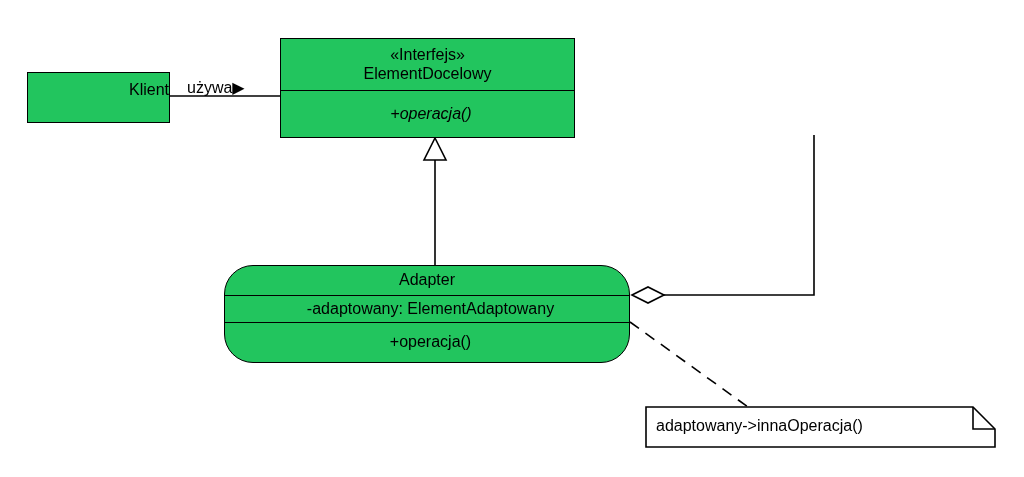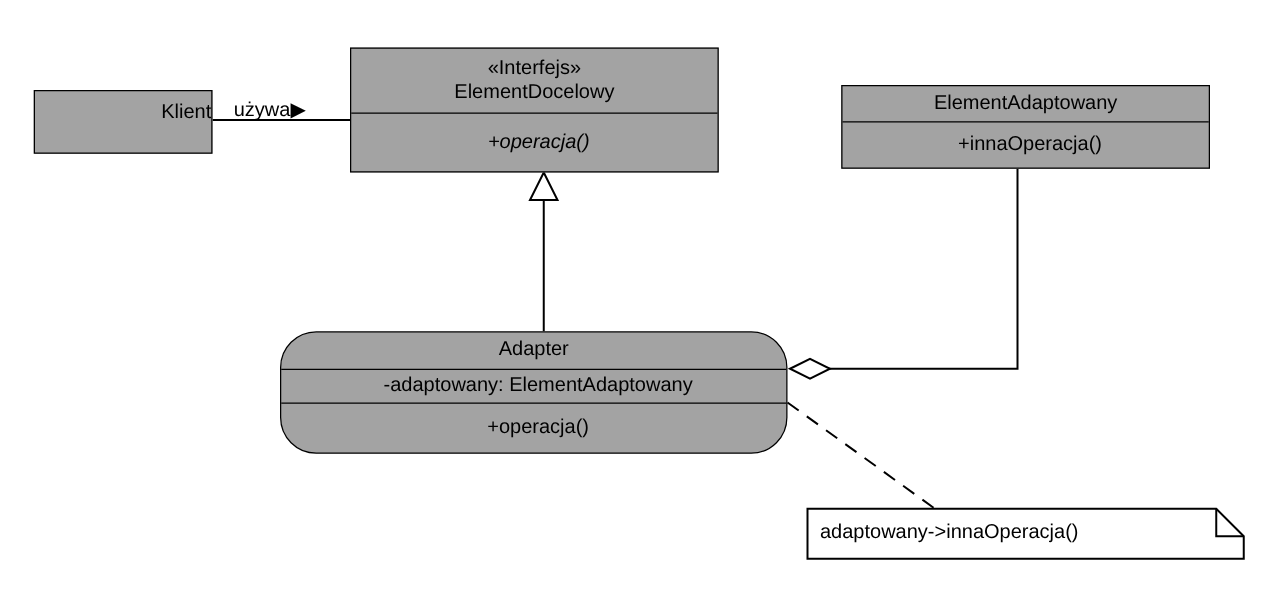--- a/index.html
+++ b/index.html
@@ -21,21 +21,21 @@
     position: absolute;
     left: 0;
     top: 0;
     width: 1024px;
     height: 477px;
   }
   .umlbox {
     position: absolute;
     box-sizing: border-box;
     border: 1.6px solid #000000;
-    background: #a3a3a3;
+    background: #22c55e;
   }
   .compartment {
     box-sizing: border-box;
     display: flex;
     align-items: center;
     overflow: hidden;
   }
   .comp-div {
     border-bottom: 1.6px solid #000000;
   }
@@ -108,28 +108,20 @@
       <div class="stereo-stack">
         <span class="txt">«Interfejs»</span>
         <span class="txt">ElementDocelowy</span>
       </div>
     </div>
     <div class="compartment c-left" style="height:46px;">
       <span class="txt txt-italic">+operacja()</span>
     </div>
   </div>
 
-  <div class="umlbox" style="left:673px; top:68px; width:295px; height:67px;">
-    <div class="compartment c-center comp-div" style="height:29px;">
-      <span class="txt">ElementAdaptowany</span>
-    </div>
-    <div class="compartment c-left" style="height:36px;">
-      <span class="txt">+innaOperacja()</span>
-    </div>
-  </div>
 
   <div class="umlbox" style="left:224px; top:265px; width:406px; height:98px;border-radius:29px;">
     <div class="compartment c-center comp-div" style="height:30px;">
       <span class="txt">Adapter</span>
     </div>
     <div class="compartment c-left comp-div" style="height:27px;">
       <span class="txt">-adaptowany: ElementAdaptowany</span>
     </div>
     <div class="compartment c-left" style="height:38px;">
       <span class="txt">+operacja()</span>

